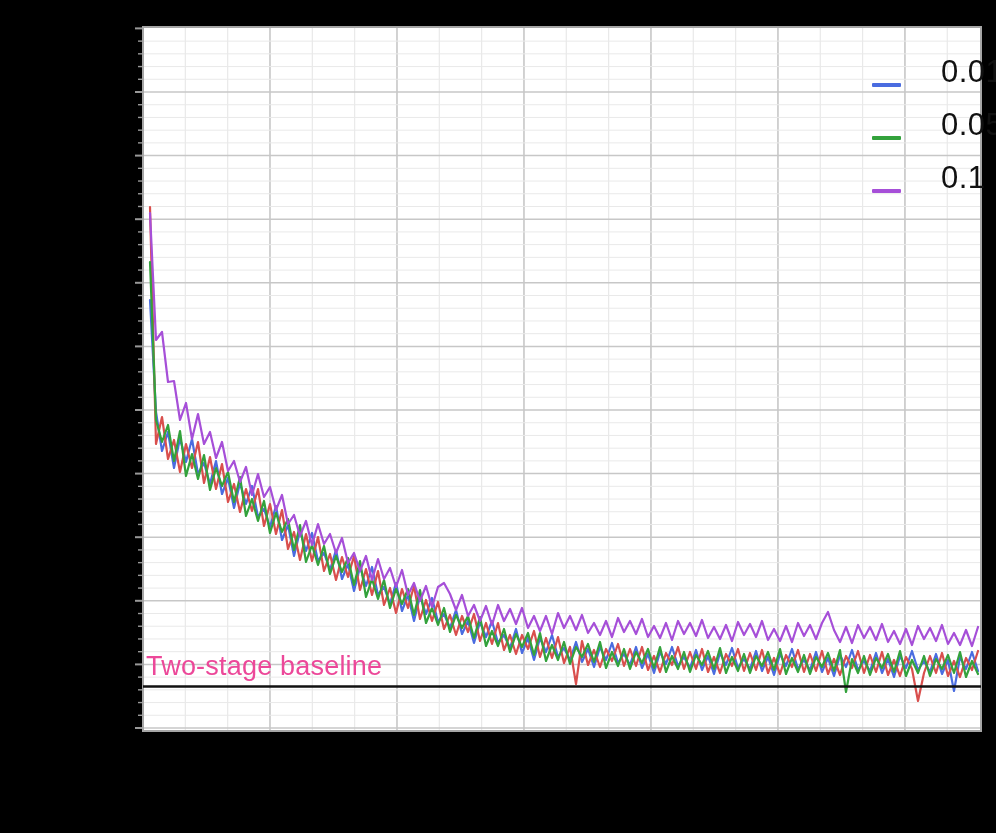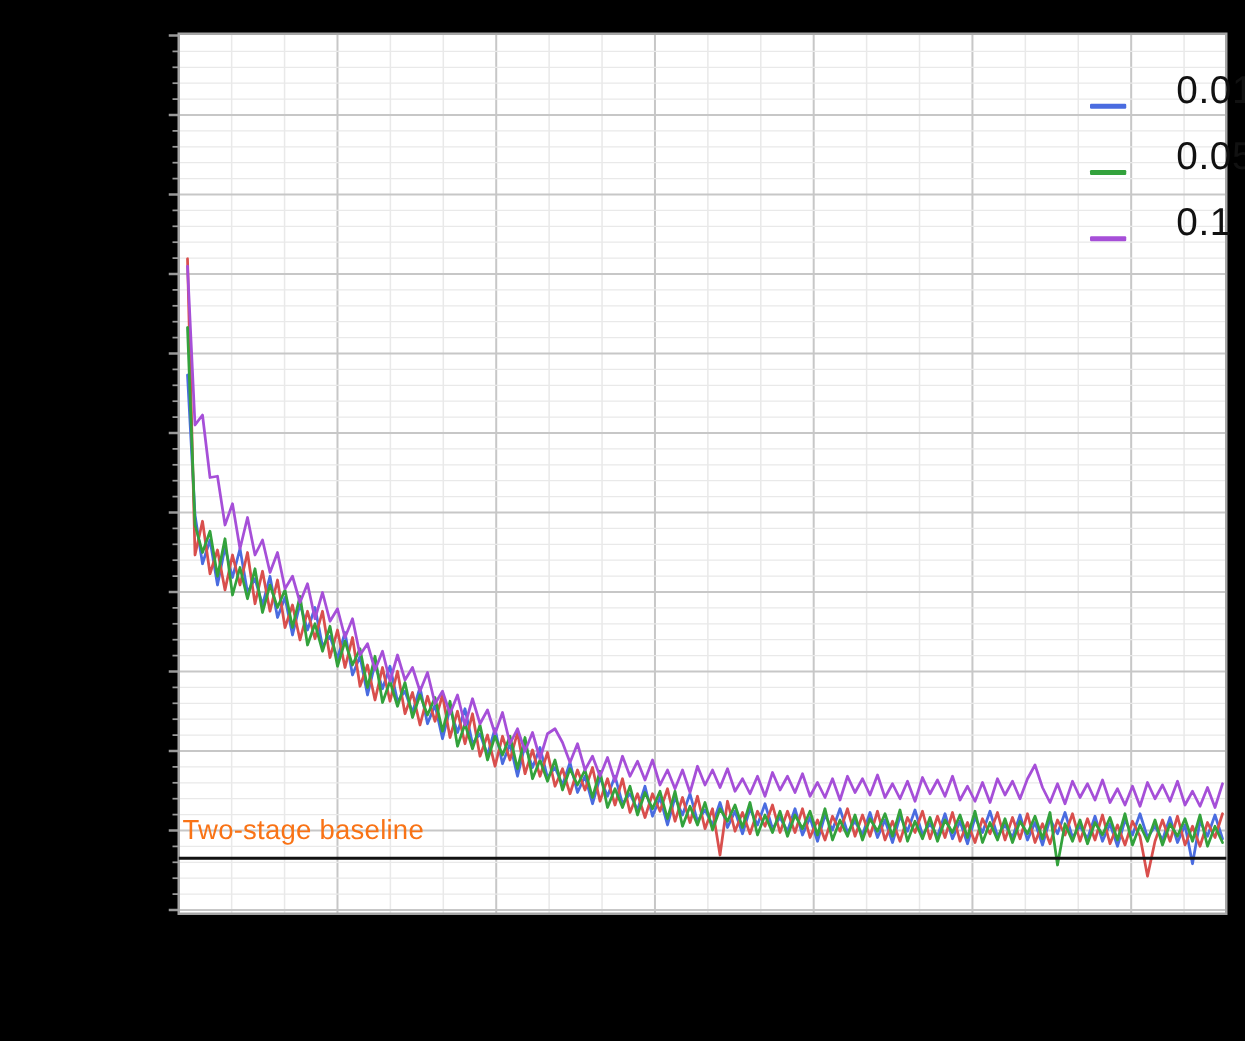--- a/index.html
+++ b/index.html
@@ -3,21 +3,21 @@
 <meta charset="utf-8">
 <style>
   html,body{margin:0;padding:0;background:#000;}
   .figure{position:relative;width:996px;height:833px;background:#000;overflow:hidden;
           font-family:"Liberation Sans", sans-serif;}
   .figure svg{position:absolute;left:0;top:0;}
   .legend{position:absolute;left:872px;top:34px;display:flex;flex-direction:column;}
   .legend-row{display:flex;align-items:flex-end;height:53px;gap:37px;}
   .swatch{display:inline-block;width:29px;height:4px;border-radius:1px;margin-right:3px;flex:0 0 auto;}
   .legend-label{font-size:31px;color:#111;letter-spacing:0.5px;line-height:1;}
-  .annotation{position:absolute;left:146px;top:653px;font-size:22px;color:#f97316;
+  .annotation{position:absolute;left:146px;top:653px;font-size:27px;color:#ec4899;
               letter-spacing:0.2px;line-height:1;white-space:nowrap;}
 </style>
 </head>
 <body>
 
 <div class="figure">
   <svg id="chart-svg" width="996" height="833" viewBox="0 0 996 833">
       <rect x="0" y="0" width="996" height="833" fill="#000000"></rect>
       <rect x="143" y="27" width="838" height="704" fill="#ffffff"></rect>
       <line x1="185.32999999999998" y1="27" x2="185.32999999999998" y2="731" stroke="#e9e9e9" stroke-width="1.2"></line>

